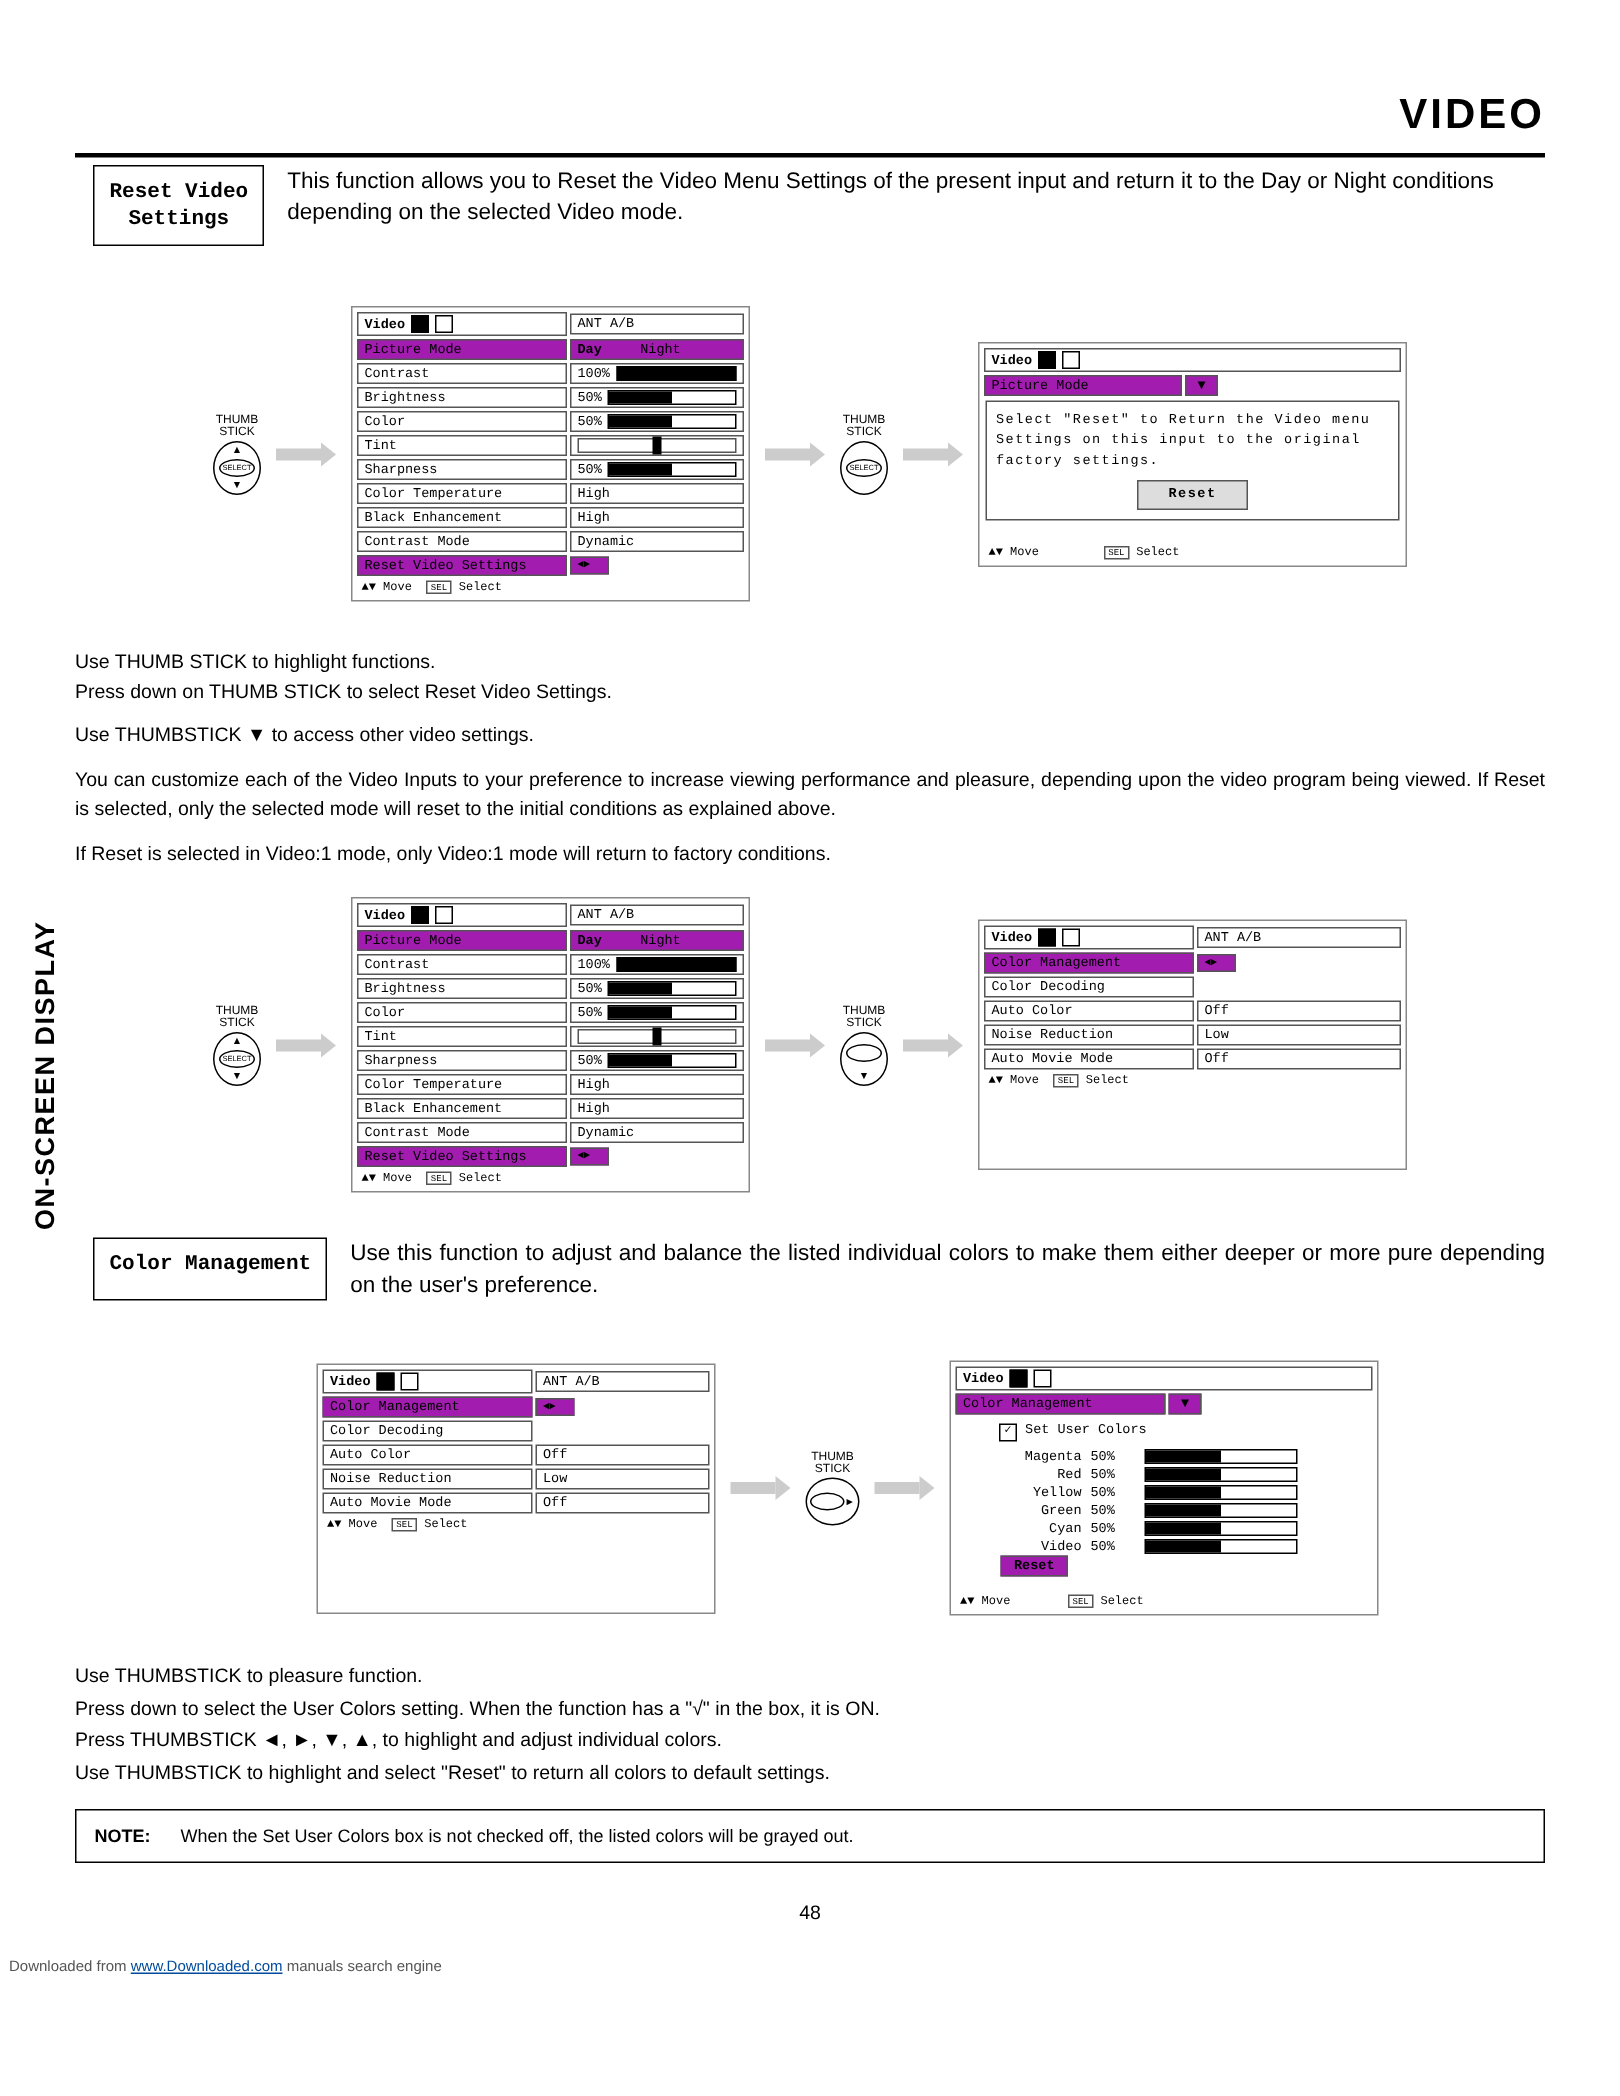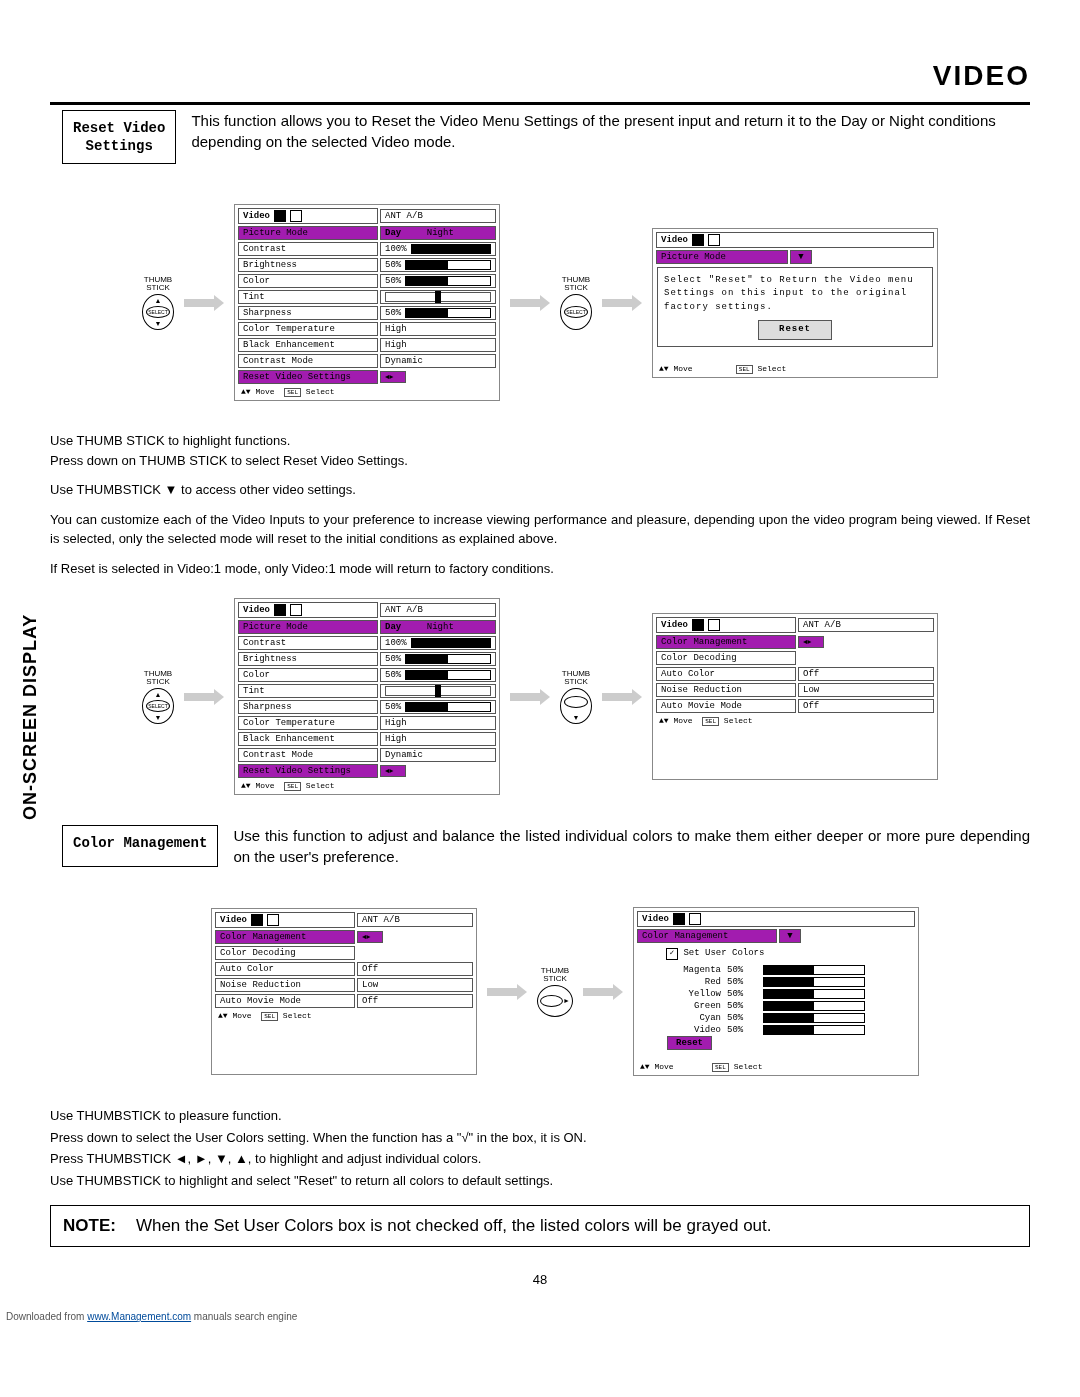--- a/index.html
+++ b/index.html
@@ -153,21 +153,21 @@
     top: 820px;
     transform: rotate(-90deg);
     transform-origin: left top;
     font-weight: bold;
     font-size: 18px;
     letter-spacing: 1px;
   }
   .note-box {
     border:1px solid #000;
     padding:10px 12px;
-    font-size:17px;
+    font-size:12px;
     margin-top:15px;
     display:flex;
     gap:20px;
   }
   .note-box b { font-weight:bold; }
   .pgnum { text-align:center; font-size:13px; margin-top:25px;}
   .dl-line { font-size:10px; color:#555; padding:4px 6px;}
   .dl-line a { color:#004b9b; text-decoration:underline;}
   .color-row { display:flex; align-items:center; gap:6px; padding:1px 0; font-size:9px;}
   .color-row .nm { width:55px; text-align:right;}
@@ -520,14 +520,14 @@
 
   <div class="note-box">
     <b>NOTE:</b>
     <span>When the Set User Colors box is not checked off, the listed colors will be grayed out.</span>
   </div>
 
   <div class="pgnum">48</div>
 </div>
 
 <div class="dl-line">
-  <span>Downloaded from </span><a>www.Management.com</a><span> manuals search engine</span>
+  <span>Downloaded from </span><a>www.Downloaded.com</a><span> manuals search engine</span>
 </div>
 
 </body></html>

